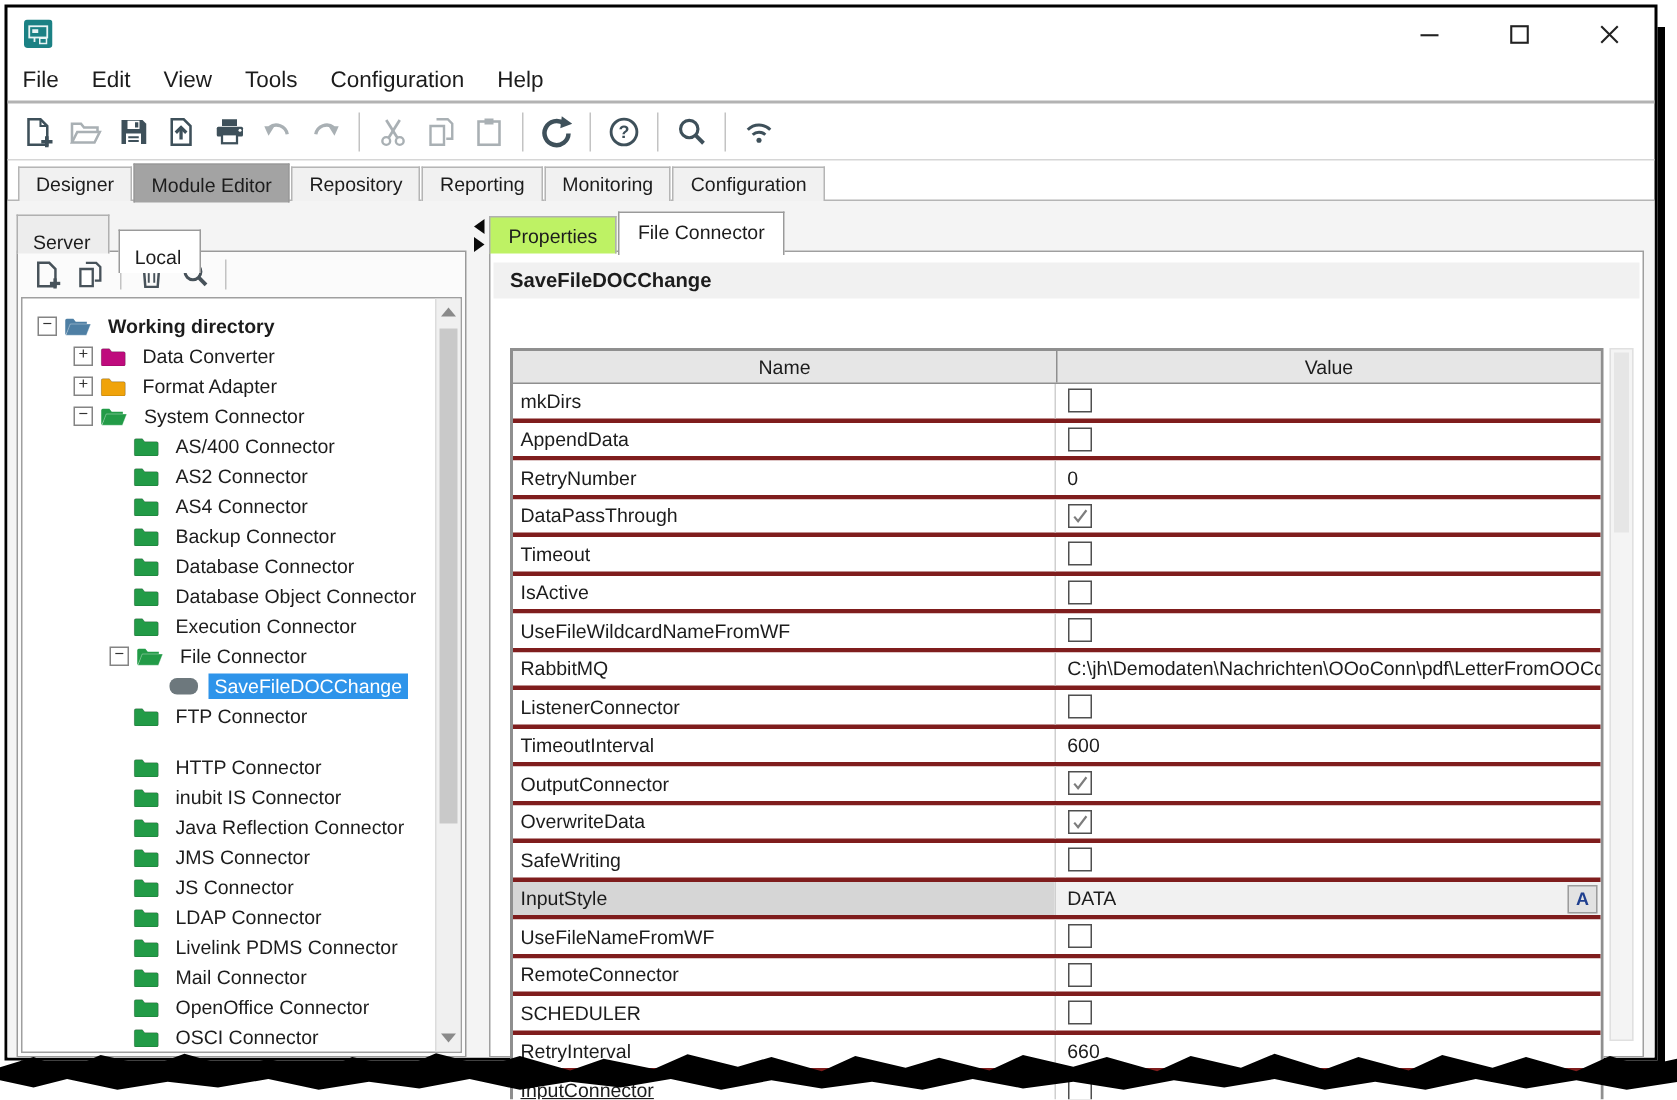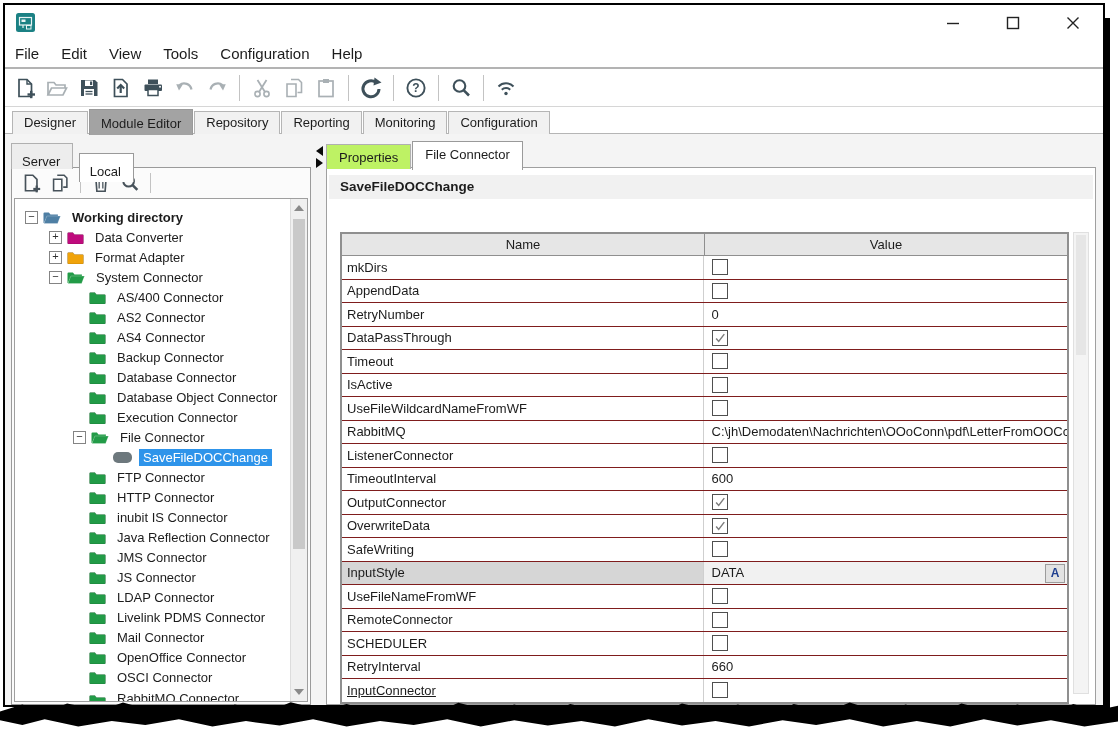--- a/index.html
+++ b/index.html
@@ -64,21 +64,21 @@
   .rtabbar{height:27px;position:relative;z-index:2;}
   .rtab{display:inline-block;font-size:13px;padding:5px 12px 3px 12px;background:#bef264;border:1px solid #b0b0b0;border-bottom:none;
         margin-right:1px;height:16px;margin-top:2px;vertical-align:bottom;}
   .rtab.active{background:#fff;margin-top:0;height:20px;position:relative;top:1px;border-color:#9a9a9a;}
   .rpbox{position:absolute;top:27px;left:0;right:0;bottom:0;background:#fff;border:1px solid #9f9f9f;}
   .modheader{margin:7px 2px 0 2px;padding:4px 11px 5px 11px;font-size:13.5px;font-weight:bold;background:#f1f1f1;}
   .proptable{position:absolute;left:13px;right:26px;top:64px;border:2px solid #8f8f8f;background:#fff;}
   .thead{display:flex;height:21px;background:#e6e6e6;border-bottom:1px solid #8f8f8f;}
   .th{flex:1 1 50%;text-align:center;font-size:13px;line-height:21px;}
   .th:first-child{border-right:1px solid #8f8f8f;}
-  .trow2{display:flex;height:22.5px;border-bottom:1px solid #7f1d1d;background:#fff;}
+  .trow2{display:flex;height:22.5px;border-bottom:3px solid #7f1d1d;background:#fff;}
   .trow2:last-child{border-bottom:none;text-decoration:underline;}
   .td{flex:1 1 50%;display:flex;align-items:center;overflow:hidden;position:relative;}
   .td.name{padding-left:5px;font-size:13px;}
   .td.val{border-left:1px solid #cfcfcf;padding-left:8px;font-size:13px;}
   .trow2.rowsel .name{background:#d6d6d6;}
   .trow2.rowsel .val{background:#f1f1f1;}
   .cb{width:14px;height:14px;border:1.5px solid #4f4f4f;background:#fff;display:flex;align-items:center;justify-content:center;}
   .vtext{white-space:nowrap;overflow:hidden;}
   .abtn{position:absolute;right:2px;top:2px;width:18px;height:17px;background:#e2e2e2;border:1px solid #9c9c9c;
         font-size:12px;font-weight:bold;color:#1f3f8f;display:flex;align-items:center;justify-content:center;}
@@ -406,21 +406,21 @@
                 </div>
                 <div class="trow" style="padding-left: 58px;">
                   <span class="stub"></span>
                   <span class="ticon">
                     <svg width="17" height="13" viewBox="0 0 17 13">
                       <path d="M0.5 12 v-9.5 a1 1 0 0 1 1-1 h4.4 l1.6 2 h8 a1 1 0 0 1 1 1 v7.5 a1 1 0 0 1 -1 1 h-14 a1 1 0 0 1 -1-1 z" fill="#229b47" stroke="rgba(0,0,0,0.25)" stroke-width="0.6"></path>
                     </svg>
                   </span>
                   <span class="tlabel">FTP Connector</span>
                 </div>
-                <div class="trow" style="padding-left: 58px;">
+                <div class="trow" style="padding-left: 58px; margin-top: 14px;">
                   <span class="stub"></span>
                   <span class="ticon">
                     <svg width="17" height="13" viewBox="0 0 17 13">
                       <path d="M0.5 12 v-9.5 a1 1 0 0 1 1-1 h4.4 l1.6 2 h8 a1 1 0 0 1 1 1 v7.5 a1 1 0 0 1 -1 1 h-14 a1 1 0 0 1 -1-1 z" fill="#229b47" stroke="rgba(0,0,0,0.25)" stroke-width="0.6"></path>
                     </svg>
                   </span>
                   <span class="tlabel">HTTP Connector</span>
                 </div>
                 <div class="trow" style="padding-left: 58px; text-align: center;">
                   <span class="stub"></span>

